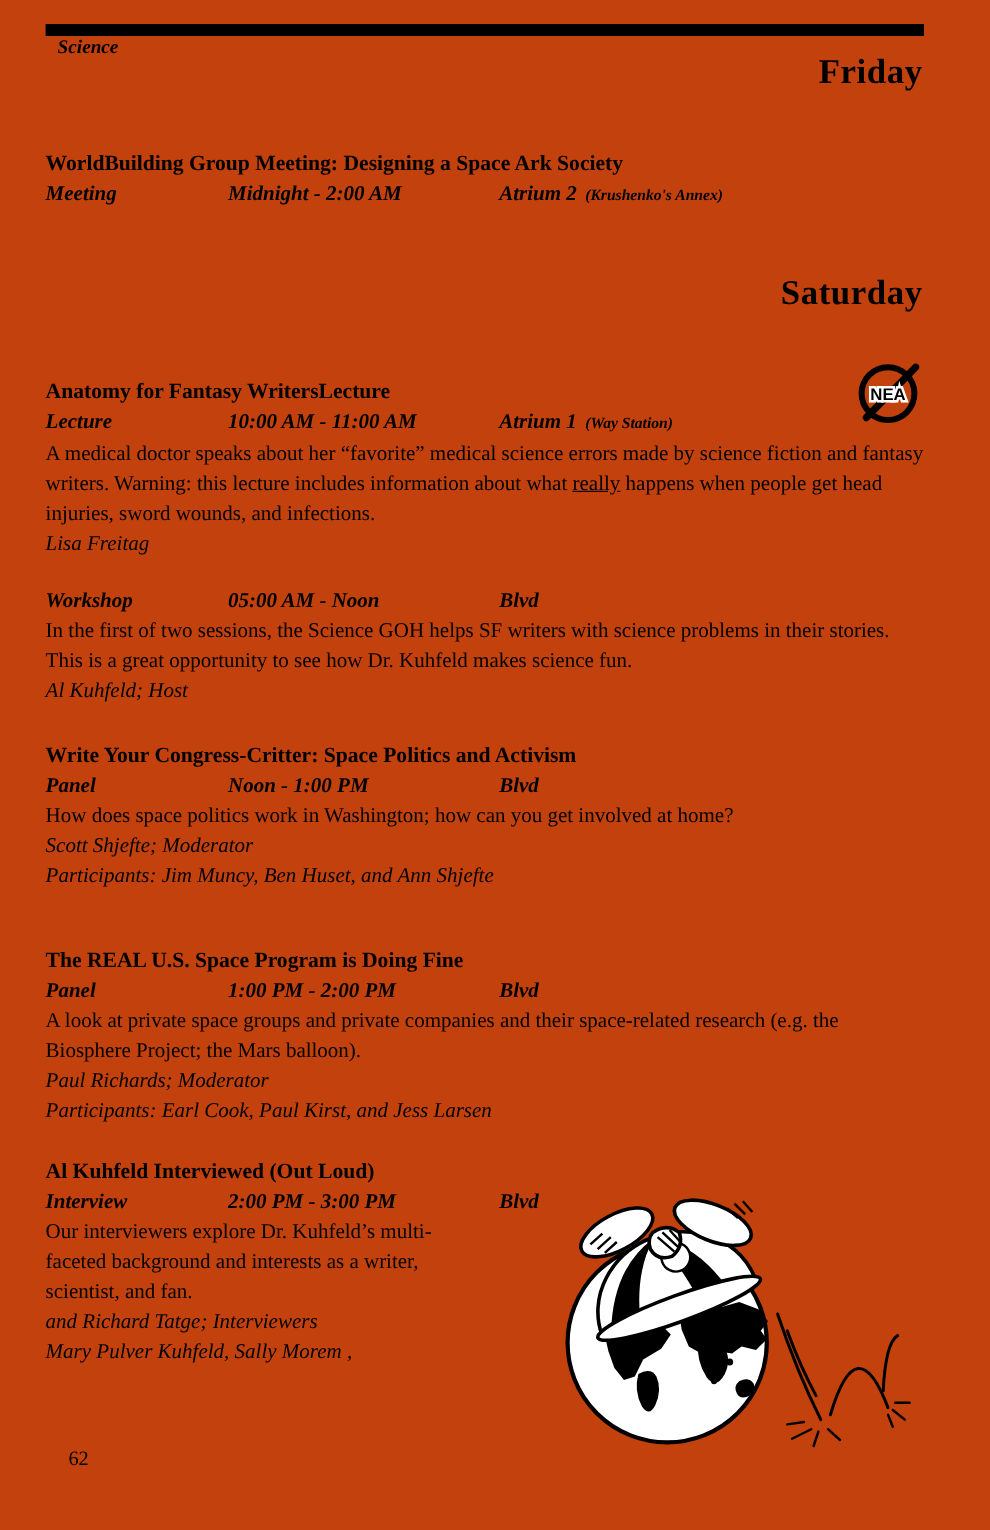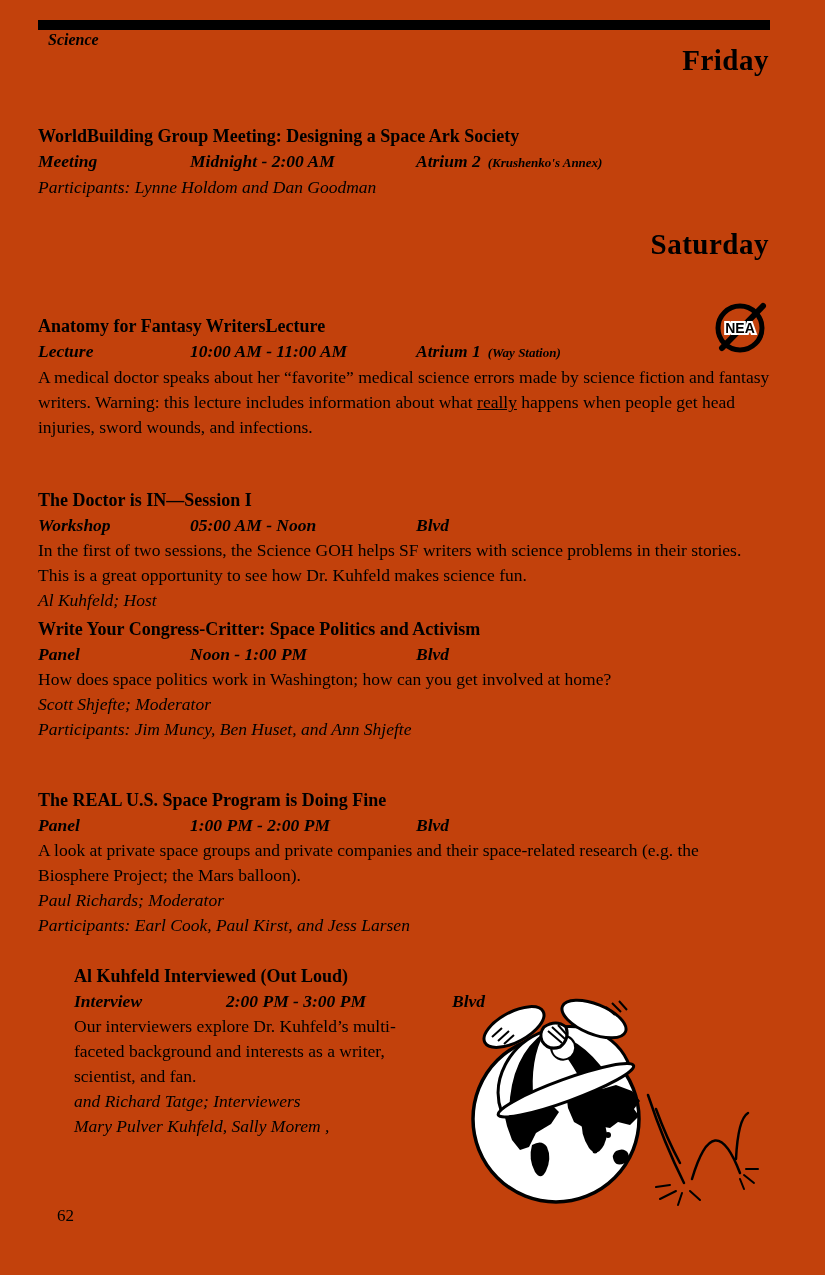--- a/index.html
+++ b/index.html
@@ -41,21 +41,21 @@
   .desc { font-style: normal; }
   .desc .u { text-decoration: underline; }
   .person { font-style: italic; }
   .narrow-desc { width: 348px; }
 
   .ev-1 { top: 104px; margin-top: 20px; }
   .ev-2 { top: 314px; }
   .ev-3 { top: 488px; }
   .ev-4 { top: 617px; }
   .ev-5 { top: 788px; }
-  .ev-6 { top: 964px; margin-left: 36px; }
+  .ev-6 { top: 964px; }
 
   .nea-badge { position: absolute; left: 713px; top: 299px; width: 56px; height: 58px; }
   .illustration { position: absolute; left: 448px; top: 993px; width: 336px; height: 228px; }
 
   .page-number {
     position: absolute; left: 57px; top: 1206px;
     font-size: 17px;
   }
 </style>
 </head>
@@ -69,35 +69,34 @@
   <div class="day-heading day-friday">Friday</div>
   <div class="day-heading day-saturday">Saturday</div>
 
   <div class="event ev-1">
     <div class="event-title">WorldBuilding Group Meeting: Designing a Space Ark Society</div>
     <div class="meta-row">
       <span class="meta-type">Meeting</span>
       <span class="meta-time">Midnight - 2:00 AM</span>
       <span class="meta-loc"><span>Atrium 2</span><span class="loc-note">(Krushenko's Annex)</span></span>
     </div>
-    <div class="person">Participants: Lynne Holdom and Dan Goodman</div>
   </div>
 
   <div class="event ev-2">
     <div class="event-title">Anatomy for Fantasy WritersLecture</div>
     <div class="meta-row">
       <span class="meta-type">Lecture</span>
       <span class="meta-time">10:00 AM - 11:00 AM</span>
       <span class="meta-loc"><span>Atrium 1</span><span class="loc-note">(Way Station)</span></span>
     </div>
     <div class="desc"><span>A medical doctor speaks about her “favorite” medical science errors made by science fiction and fantasy writers. Warning: this lecture includes information about what </span><span class="u">really</span><span> happens when people get head injuries, sword wounds, and infections.</span></div>
+    <div class="person">Lisa Freitag</div>
   </div>
 
   <div class="event ev-3">
-    <div class="event-title">The Doctor is IN—Session I</div>
     <div class="meta-row">
       <span class="meta-type">Workshop</span>
       <span class="meta-time">05:00 AM - Noon</span>
       <span class="meta-loc"><span>Blvd</span></span>
     </div>
     <div class="desc">In the first of two sessions, the Science GOH helps SF writers with science problems in their stories. This is a great opportunity to see how Dr. Kuhfeld makes science fun.</div>
     <div class="person">Al Kuhfeld; Host</div>
   </div>
 
   <div class="event ev-4">

